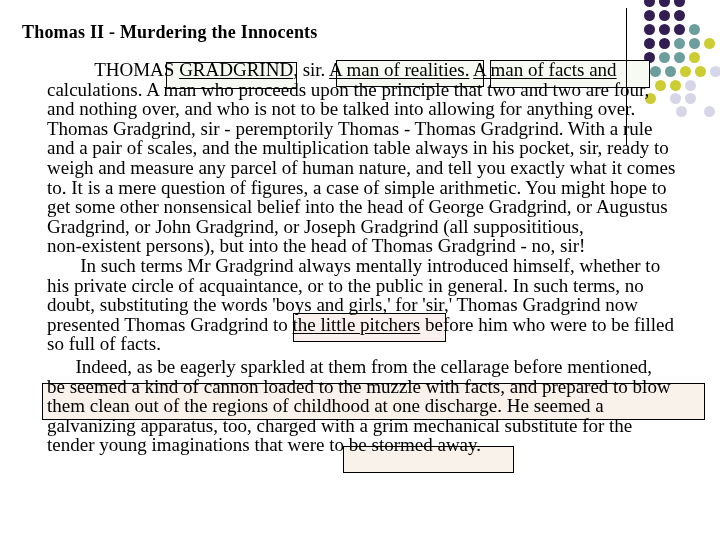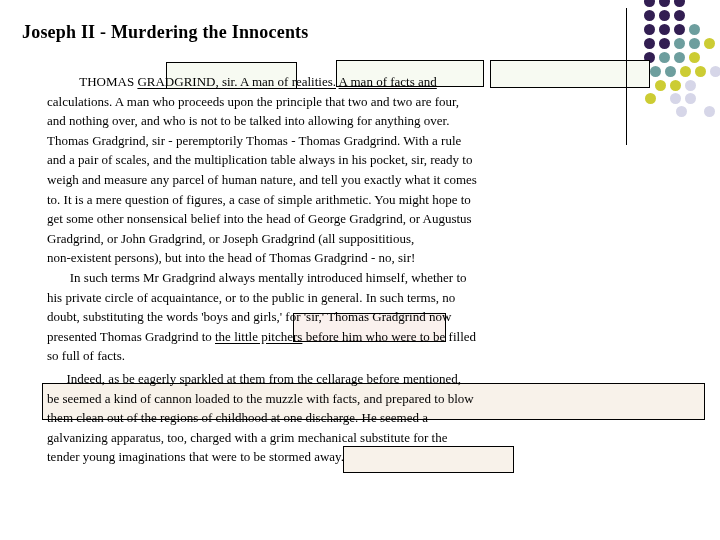--- a/index.html
+++ b/index.html
@@ -6,36 +6,36 @@
   .slide {
     position:relative; width:720px; height:540px; margin:0 auto;
     background:#FFFFFF; overflow:hidden;
     font-family:"Liberation Serif","DejaVu Serif",serif; color:#000;
   }
   .title {
     position:absolute; left:22px; top:22px;
     font-size:18px; font-weight:bold; letter-spacing:0.2px; z-index:4;
   }
   .body-text {
-    position:absolute; left:47px; top:72px; width:673px;
-    font-size:13px; line-height:19.6px; white-space:pre; z-index:4;
+    position:absolute; left:47px; top:60px; width:673px;
+    font-size:19px; line-height:19.6px; white-space:pre; z-index:4;
   }
   .para { margin:0; }
   .line { height:19.6px; }
   .u { text-decoration:underline; text-underline-offset:2px; }
   .vline { position:absolute; width:1px; background:#000; z-index:3; }
   .dot  { position:absolute; border-radius:50%; z-index:1; }
   .box-fill   { position:absolute; z-index:2; }
   .box-border { position:absolute; z-index:5; border:1px solid #000; box-sizing:border-box; background:transparent; pointer-events:none; }
 </style>
 </head>
 <body>
 
 <div class="slide">
-  <div class="title">Joseph II - Murdering the Innocents</div>
+  <div class="title">Thomas II - Murdering the Innocents</div>
   <div>
       <div class="box-fill" style="left: 166px; top: 62px; width: 131px; height: 27px; background: rgb(247, 250, 242);"></div>
       <div class="box-fill" style="left: 336px; top: 60px; width: 148px; height: 27px; background: rgb(247, 250, 242);"></div>
       <div class="box-fill" style="left: 490px; top: 60px; width: 160px; height: 28px; background: rgb(247, 250, 242);"></div>
       <div class="box-fill" style="left: 293px; top: 313px; width: 153px; height: 29px; background: rgb(250, 241, 238);"></div>
       <div class="box-fill" style="left: 42px; top: 383px; width: 663px; height: 37px; background: rgb(248, 242, 234);"></div>
       <div class="box-fill" style="left: 343px; top: 446px; width: 171px; height: 27px; background: rgb(248, 242, 234);"></div>
     </div>
   <div class="vline" style="left: 626px; top: 8px; height: 137px; background: rgb(0, 0, 0);"></div>
   <div>

